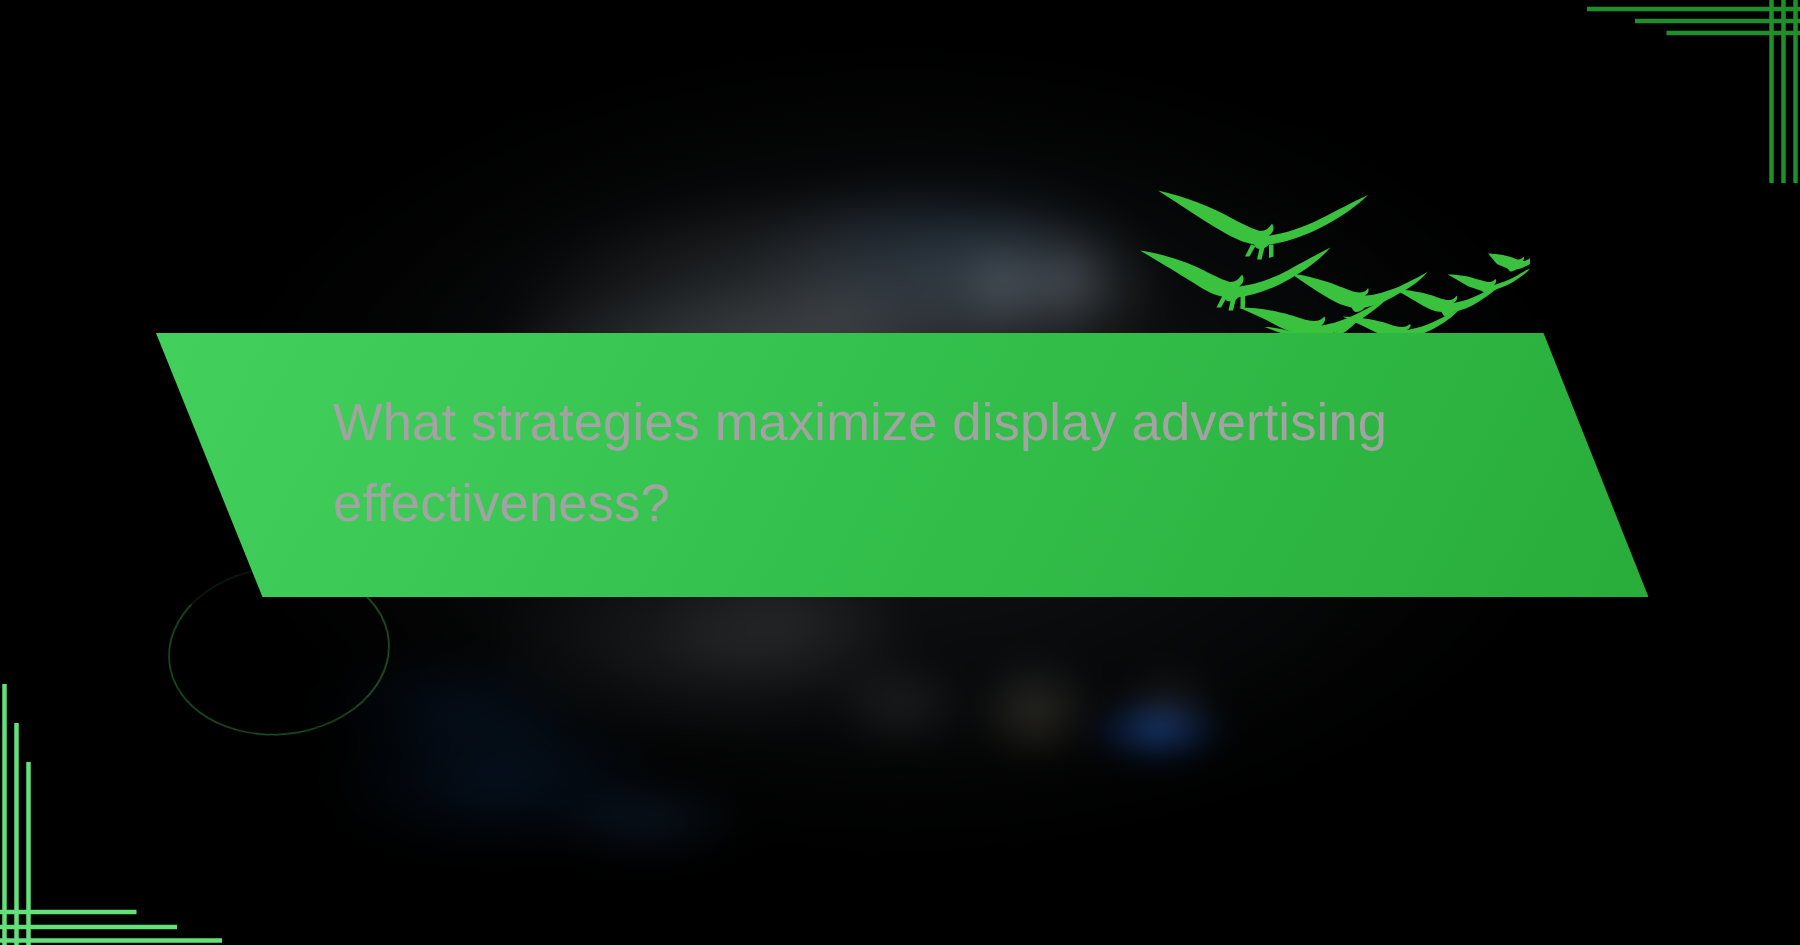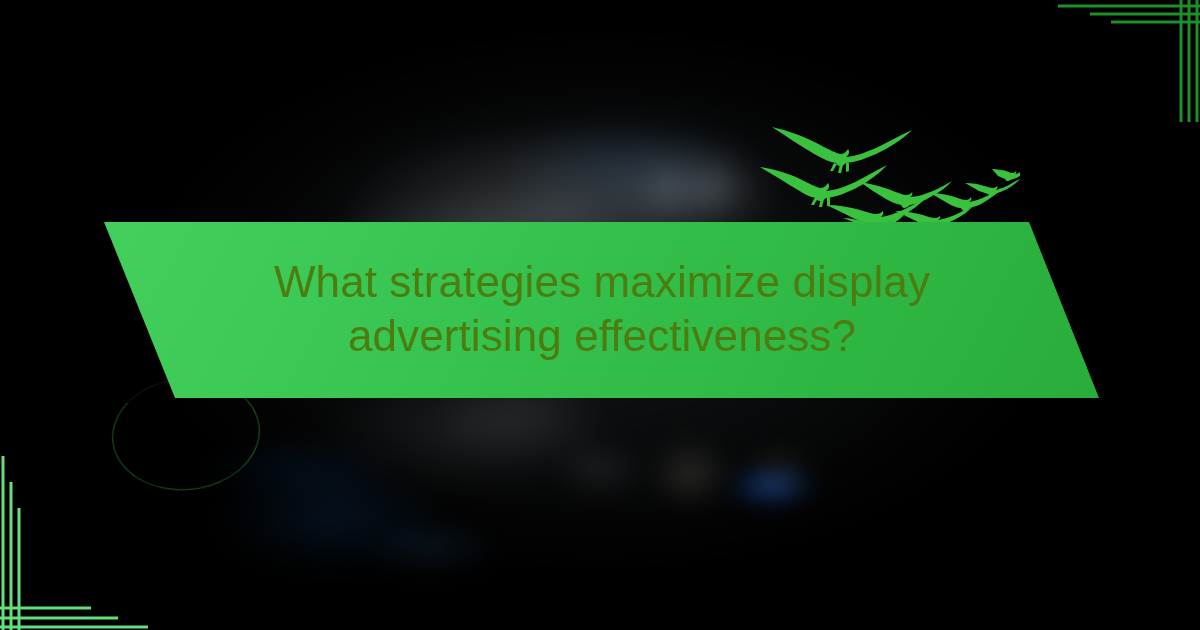--- a/index.html
+++ b/index.html
@@ -99,27 +99,26 @@
     position:absolute;
     left:175px; top:0;
     width:854px; height:178px;
     display:flex;
     flex-direction:column;
     align-items:center;
     justify-content:center;
     padding:0 20px 4px 20px;
   }
   .banner-text .headline {
-    color:#4d7c0f;
+    color:#a3a3a3;
     font-family:"Liberation Sans", sans-serif;
-    font-size:44px;
+    font-size:35px;
     font-weight:400;
     line-height:54px;
     letter-spacing:0.1px;
-    text-align:center;
     max-width:760px;
   }
 </style>
 </head>
 <body>
 
 <div class="card">
 
   <div class="bg-photo"></div>
   <div class="bg-vignette"></div>

